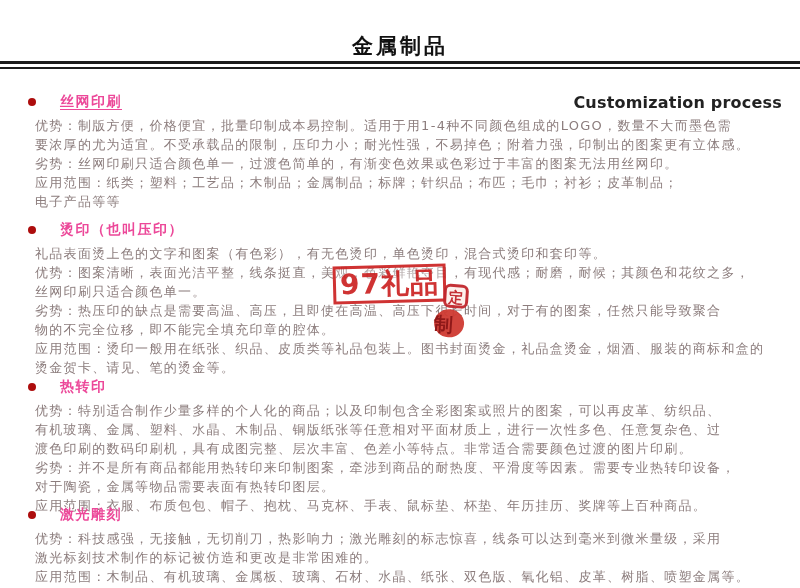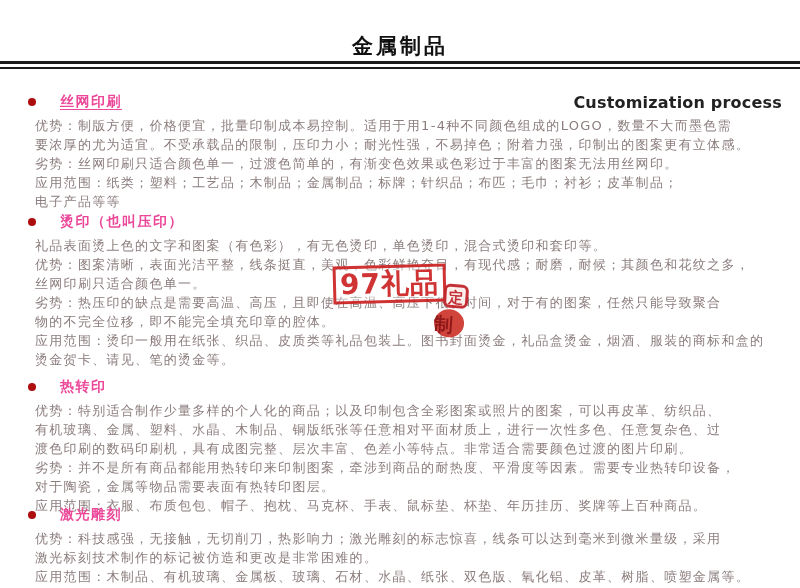--- a/index.html
+++ b/index.html
@@ -24,21 +24,21 @@
     letter-spacing: 0.2px;
     margin-top: 47px;
   }
   .rule { position: absolute; left: 0; width: 800px; background: #1c1c1c; }
   .rule-thick { top: 61px; height: 3px; }
   .rule-thin  { top: 67px; height: 2px; }
 
   
   .section { position: absolute; left: 28px; width: 752px; }
   .section-s1 { top: 94px; }
-  .section-s2 { top: 214px; }
+  .section-s2 { top: 222px; }
   .section-s3 { top: 379px; }
   .section-s4 { top: 507px; }
 
   .section-title-row { display: flex; align-items: center; gap: 8px; height: 16px; }
   .bullet {
     width: 8px; height: 8px; border-radius: 50%;
     background: #ad0d0d; flex: 0 0 auto;
   }
   .section-title-text {
     font-size: 14px; font-weight: bold; color: #ec4899;

